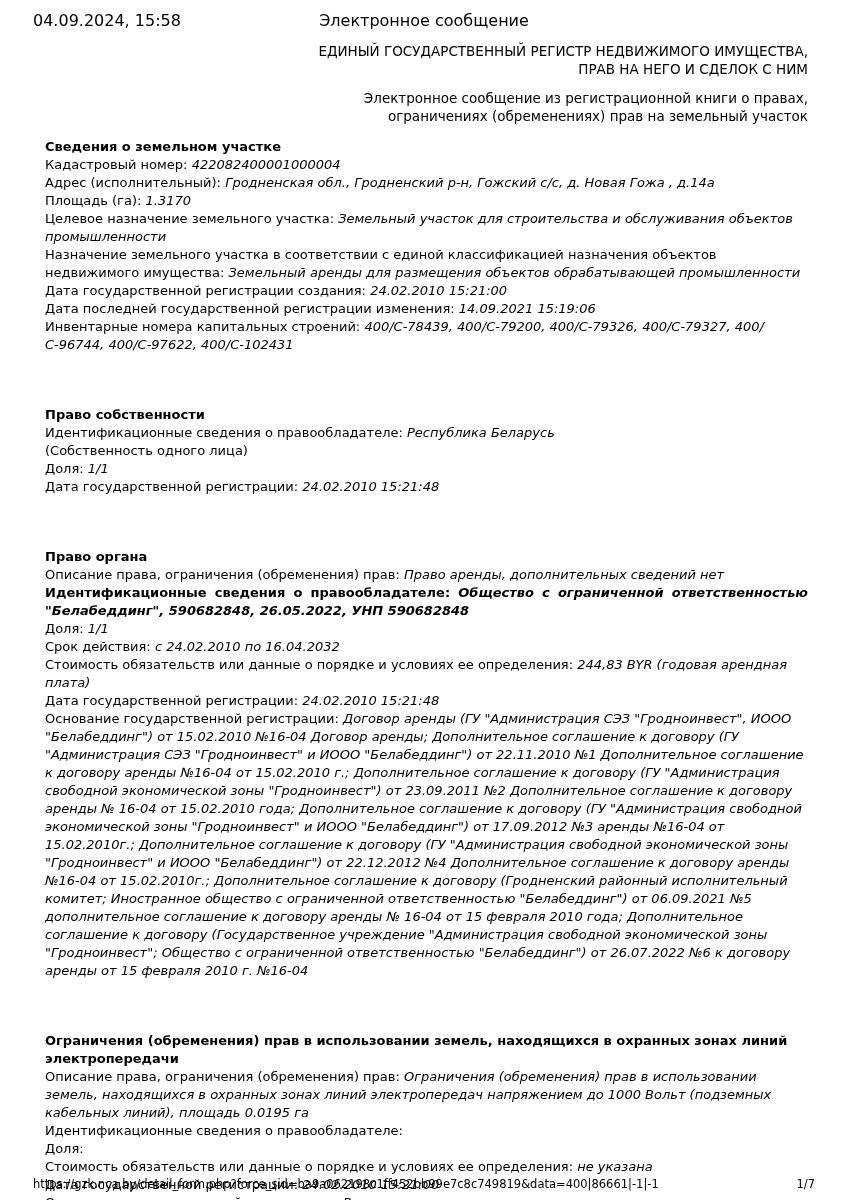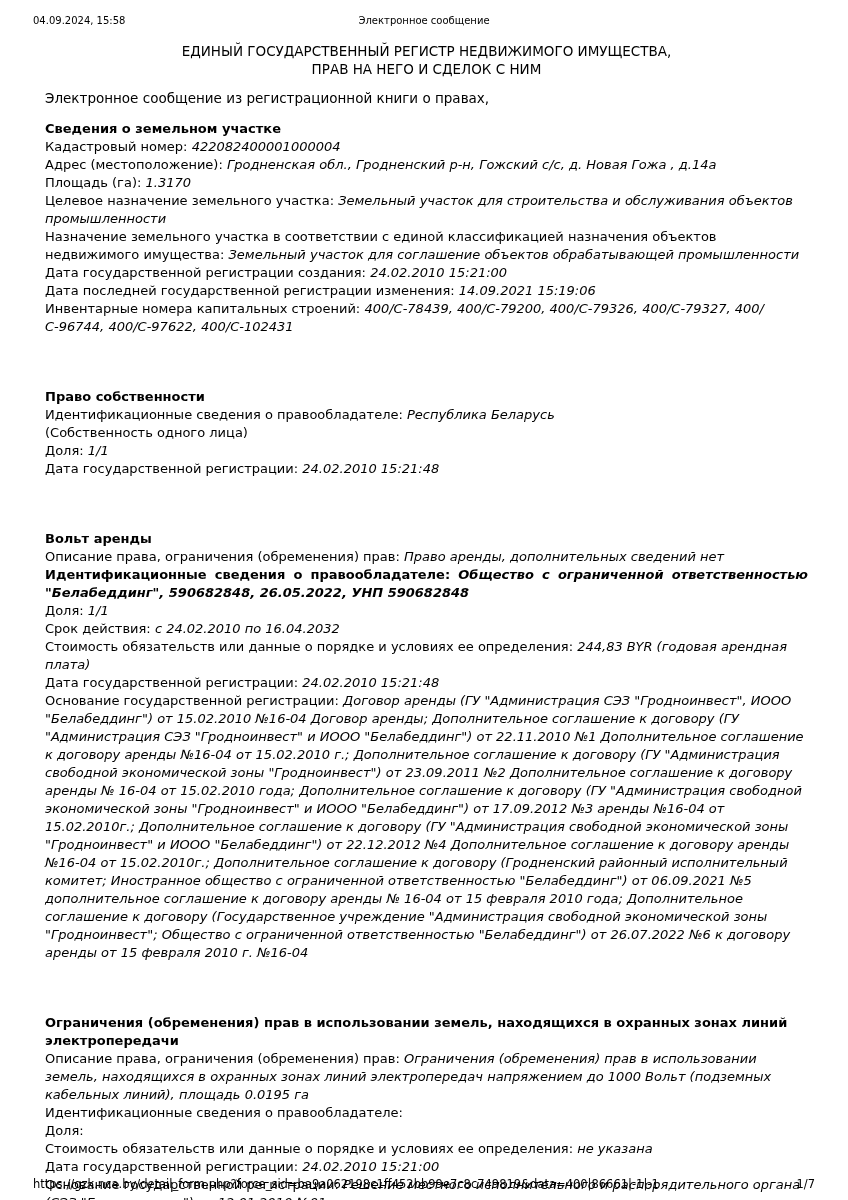--- a/index.html
+++ b/index.html
@@ -11,21 +11,21 @@
     font-family: "DejaVu Sans", sans-serif;
     position: relative;
     overflow: hidden;
   }
   
   .print-header {
     position: absolute;
     top: 13px; left: 33px; right: 33px;
     display: flex;
     align-items: center;
-    font-size: 10px;
+    font-size: 16px;
     line-height: 15px;
   }
   .print-header .left  { flex: 1; text-align: left; white-space: nowrap; }
   .print-header .mid   { flex: 1; text-align: center; white-space: nowrap; }
   .print-header .right { flex: 1; }
   .print-footer {
     position: absolute;
     bottom: 9px; left: 33px; right: 33px;
     display: flex;
     justify-content: space-between;
@@ -34,27 +34,27 @@
     line-height: 14px;
     gap: 48px;
   }
   
   .content {
     padding: 42px 40px 0 45px;
     font-size: 13px;
     line-height: 18px;
   }
   .doc-title {
-    text-align: center;
+    text-align: right;
     font-size: 13.5px;
     line-height: 18px;
     margin: 0;
   }
   .doc-subtitle {
-    text-align: left;
+    text-align: right;
     font-size: 13.5px;
     line-height: 18px;
     margin: 11px 0 0 0;
   }
   .section { margin-top: 52px; }
   .section:first-of-type { margin-top: 13px; }
   .section-heading {
     font-weight: bold;
     margin: 0;
   }
@@ -72,42 +72,43 @@
   <span class="right"></span>
 </div>
 
 <div class="content">
   <p class="doc-title">
     <span>ЕДИНЫЙ ГОСУДАРСТВЕННЫЙ РЕГИСТР НЕДВИЖИМОГО ИМУЩЕСТВА,</span><br>
     <span>ПРАВ НА НЕГО И СДЕЛОК С НИМ</span>
   </p>
   <p class="doc-subtitle">
     <span>Электронное сообщение из регистрационной книги о правах,</span><br>
+    <span>ограничениях (обременениях) прав на земельный участок</span>
   </p>
   <div>
       <div class="section">
         <p class="section-heading underline">Сведения о земельном участке</p>
         <p class="field"><span class="label">Кадастровый номер:</span> <span class="value">422082400001000004</span></p>
-        <p class="field"><span class="label">Адрес (местоположение):</span> <span class="value">Гродненская обл., Гродненский р-н, Гожский с/с, д. Новая Гожа , д.14а</span></p>
+        <p class="field"><span class="label">Адрес (исполнительный):</span> <span class="value">Гродненская обл., Гродненский р-н, Гожский с/с, д. Новая Гожа , д.14а</span></p>
         <p class="field"><span class="label">Площадь (га):</span> <span class="value">1.3170</span></p>
         <p class="field"><span class="label">Целевое назначение земельного участка:</span> <span class="value">Земельный участок для строительства и обслуживания объектов промышленности</span></p>
-        <p class="field"><span class="label">Назначение земельного участка в соответствии с единой классификацией назначения объектов недвижимого имущества:</span> <span class="value">Земельный участок для соглашение объектов обрабатывающей промышленности</span></p>
+        <p class="field"><span class="label">Назначение земельного участка в соответствии с единой классификацией назначения объектов недвижимого имущества:</span> <span class="value">Земельный аренды для размещения объектов обрабатывающей промышленности</span></p>
         <p class="field"><span class="label">Дата государственной регистрации создания:</span> <span class="value">24.02.2010 15:21:00</span></p>
         <p class="field"><span class="label">Дата последней государственной регистрации изменения:</span> <span class="value">14.09.2021 15:19:06</span></p>
         <p class="field"><span class="label">Инвентарные номера капитальных строений:</span> <span class="value">400/С-78439, 400/С-79200, 400/С-79326, 400/С-79327, 400/С-96744, 400/С-97622, 400/С-102431</span></p>
       </div>
       <div class="section">
         <p class="section-heading">Право собственности</p>
         <p class="field"><span class="label">Идентификационные сведения о правообладателе:</span> <span class="value">Республика Беларусь</span></p>
         <p class="field"><span class="label">(Собственность одного лица)</span></p>
         <p class="field"><span class="label">Доля:</span> <span class="value">1/1</span></p>
         <p class="field"><span class="label">Дата государственной регистрации:</span> <span class="value">24.02.2010 15:21:48</span></p>
       </div>
       <div class="section">
-        <p class="section-heading">Вольт аренды</p>
+        <p class="section-heading">Право органа</p>
         <p class="field"><span class="label">Описание права, ограничения (обременения) прав:</span> <span class="value">Право аренды, дополнительных сведений нет</span></p>
         <p class="field justify"><span class="label">Идентификационные сведения о правообладателе:</span> <span class="value">Общество с ограниченной ответственностью "Белабеддинг", 590682848, 26.05.2022, УНП 590682848</span></p>
         <p class="field"><span class="label">Доля:</span> <span class="value">1/1</span></p>
         <p class="field"><span class="label">Срок действия:</span> <span class="value">с 24.02.2010 по 16.04.2032</span></p>
         <p class="field"><span class="label">Стоимость обязательств или данные о порядке и условиях ее определения:</span> <span class="value">244,83 BYR (годовая арендная плата)</span></p>
         <p class="field"><span class="label">Дата государственной регистрации:</span> <span class="value">24.02.2010 15:21:48</span></p>
         <p class="field"><span class="label">Основание государственной регистрации:</span> <span class="value">Договор аренды (ГУ "Администрация СЭЗ "Гродноинвест", ИООО "Белабеддинг") от 15.02.2010 №16-04 Договор аренды; Дополнительное соглашение к договору (ГУ "Администрация СЭЗ "Гродноинвест" и ИООО "Белабеддинг") от 22.11.2010 №1 Дополнительное соглашение к договору аренды №16-04 от 15.02.2010 г.; Дополнительное соглашение к договору (ГУ "Администрация свободной экономической зоны "Гродноинвест") от 23.09.2011 №2 Дополнительное соглашение к договору аренды № 16-04 от 15.02.2010 года; Дополнительное соглашение к договору (ГУ "Администрация свободной экономической зоны "Гродноинвест" и ИООО "Белабеддинг") от 17.09.2012 №3 аренды №16-04 от 15.02.2010г.; Дополнительное соглашение к договору (ГУ "Администрация свободной экономической зоны "Гродноинвест" и ИООО "Белабеддинг") от 22.12.2012 №4 Дополнительное соглашение к договору аренды №16-04 от 15.02.2010г.; Дополнительное соглашение к договору (Гродненский районный исполнительный комитет; Иностранное общество с ограниченной ответственностью "Белабеддинг") от 06.09.2021 №5 дополнительное соглашение к договору аренды № 16-04 от 15 февраля 2010 года; Дополнительное соглашение к договору (Государственное учреждение "Администрация свободной экономической зоны "Гродноинвест"; Общество с ограниченной ответственностью "Белабеддинг") от 26.07.2022 №6 к договору аренды от 15 февраля 2010 г. №16-04</span></p>
       </div>
       <div class="section">
         <p class="section-heading">Ограничения (обременения) прав в использовании земель, находящихся в охранных зонах линий электропередачи</p>

